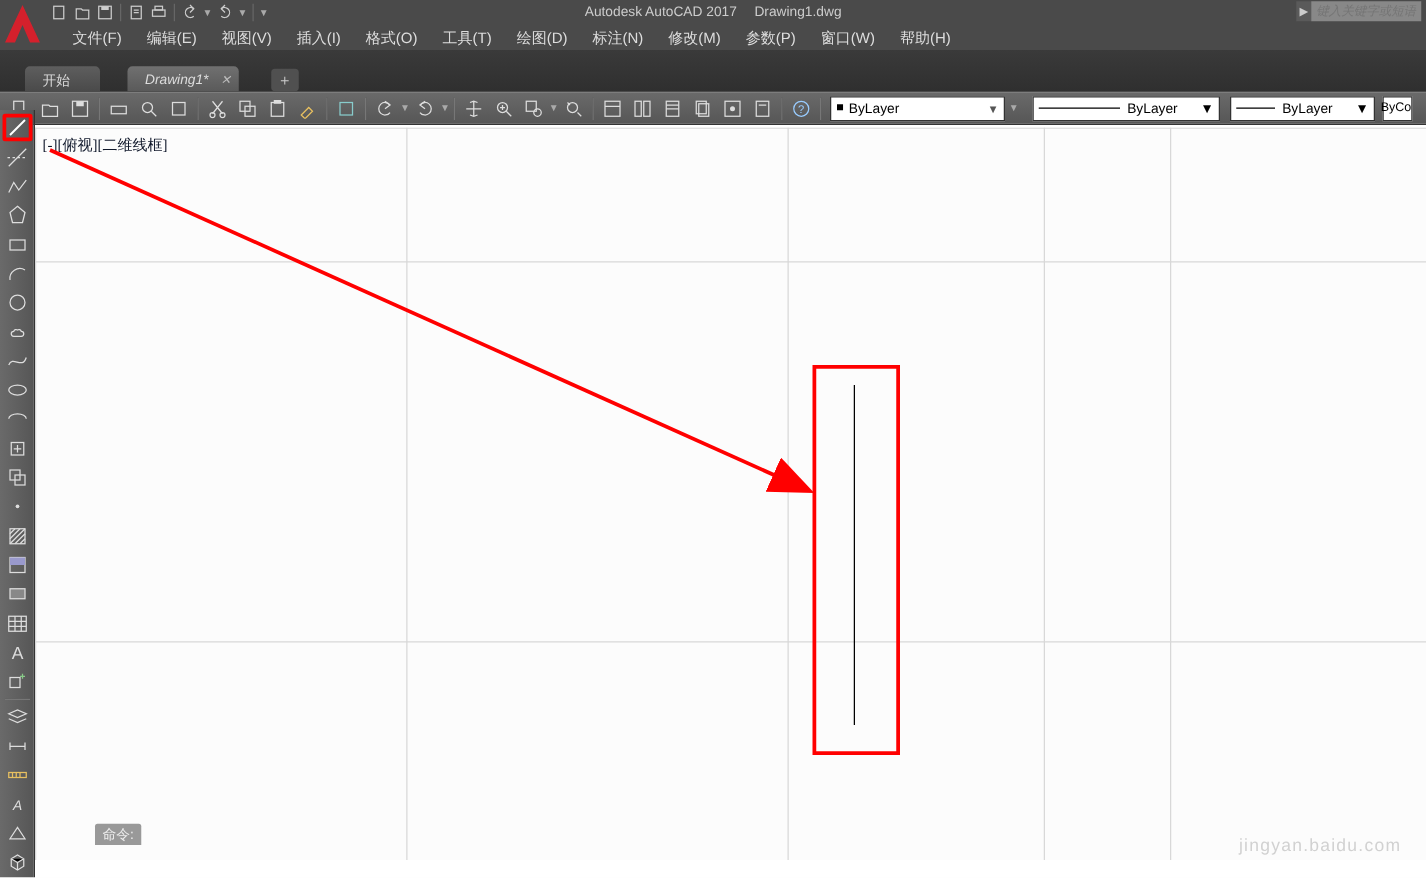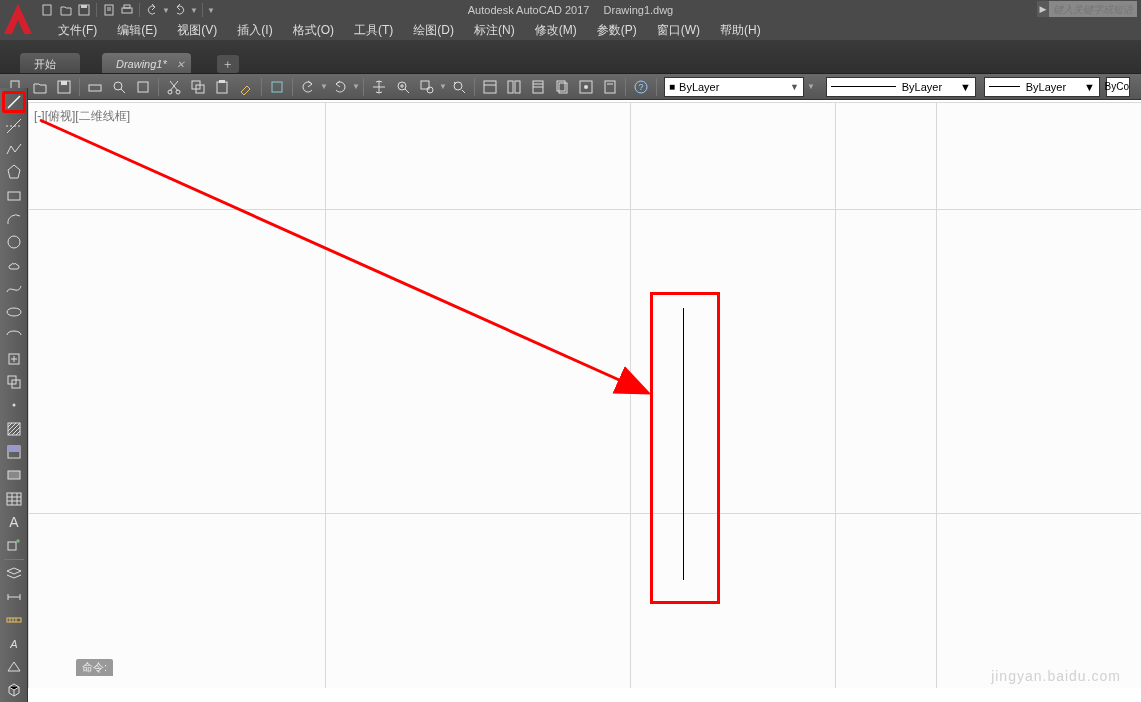--- a/index.html
+++ b/index.html
@@ -42,21 +42,21 @@
 .lcol-sel { height:20px; background:#fff; border:1px solid #333; width:24px; display:flex; align-items:center; justify-content:flex-end; cursor:pointer;}
 
 
 .left-toolbar { position: absolute; left: 0; top: 88px; width: 28px; bottom: 0; background: linear-gradient(90deg,#6a6a6a,#565656); display:flex; flex-direction:column; align-items:center; padding-top: 2px; border-right:1px solid #333; z-index:5;}
 .lbtn { width: 24px; height: 22px; margin: 1px 0; display:flex; align-items:center; justify-content:center; cursor:pointer; border:1px solid transparent; border-radius:2px; color:#ddd;}
 .lbtn.highlighted { border: 3px solid #ff0000; }
 .lsep { width: 20px; height:1px; background:#444; margin:2px 0; border-bottom:1px solid #777;}
 
 
 .canvas-area { position: absolute; left: 28px; right: 0; top: 102px; bottom: 14px; background: #fcfcfc; overflow: hidden; }
-.viewport-label { position:absolute; left: 6px; top: 6px; font-size: 12px; color: #737373; font-family: Liberation Sans, sans-serif; }
+.viewport-label { position:absolute; left: 6px; top: 6px; font-size: 12px; color: #0f172a; font-family: Liberation Serif, serif; }
 .grid-v { position:absolute; top:0; bottom:0; width:1px; background:#d8d8d8; }
 .grid-h { position:absolute; left:0; right:0; height:1px; background:#d8d8d8; }
 
 
 .red-box { position:absolute; border: 3px solid #ff0000; background: transparent; pointer-events:none; }
 .drawn-line { position:absolute; width:1px; background:#000; pointer-events:none;}
 .arrow-svg { position:absolute; pointer-events:none; }
 
 
 .cmd-area { position:absolute; left: 76px; bottom: 0; height: 43px; display:flex; flex-direction:column; z-index:20;}

